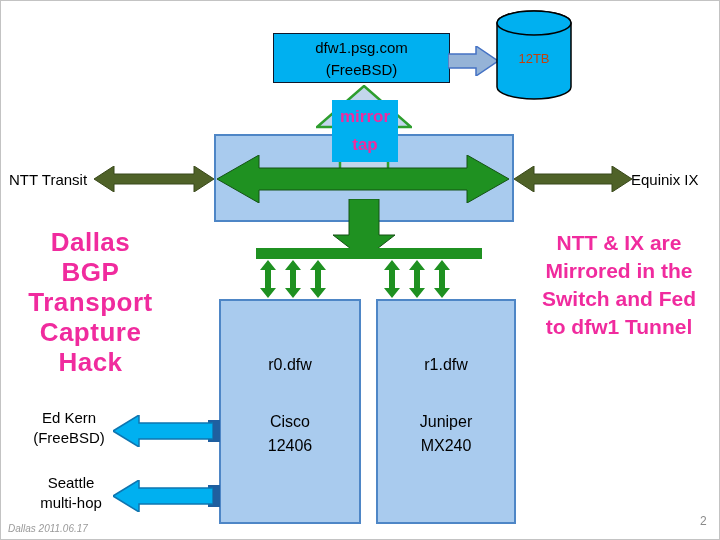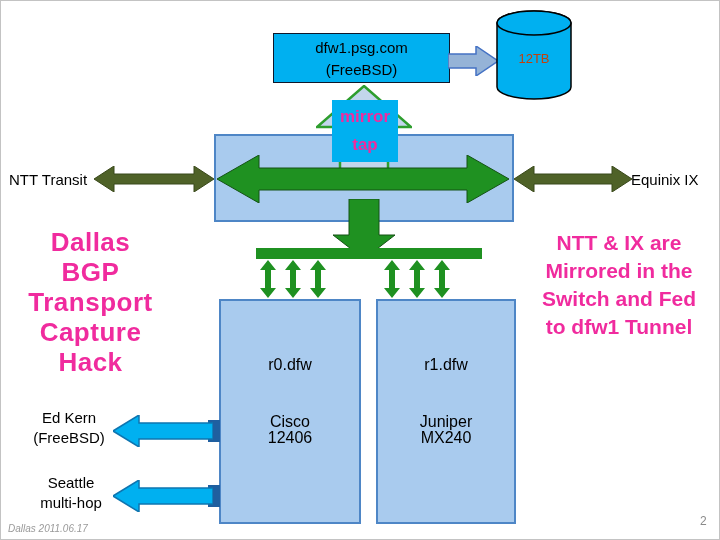--- a/index.html
+++ b/index.html
@@ -13,21 +13,21 @@
   .cyanfill{background:#00B0F0;}
   .blackborder{border:4px solid #0f172a;}
   .ctr{text-align:center;}
   .server-text{font-size:15px;line-height:22px;color:#000;}
   .router-name,.router-vendor,.router-model{
     position:absolute;left:0;width:100%;text-align:center;
     font-size:16px;color:#000;
   }
   .router-name{top:55px;}
   .router-vendor{top:112px;}
-  .router-model{top:128px;}
+  .router-model{top:136px;}
   .magenta-title{
     position:absolute;color:#F02B9E;font-weight:bold;text-align:center;
     font-size:26px;line-height:30px;letter-spacing:0.5px;
   }
   .magenta-note{
     position:absolute;color:#F02B9E;font-weight:bold;text-align:center;
     font-size:21px;line-height:28px;
   }
   .plain-label{position:absolute;font-size:15px;color:#000;line-height:20px;}
   .mirror-box{

